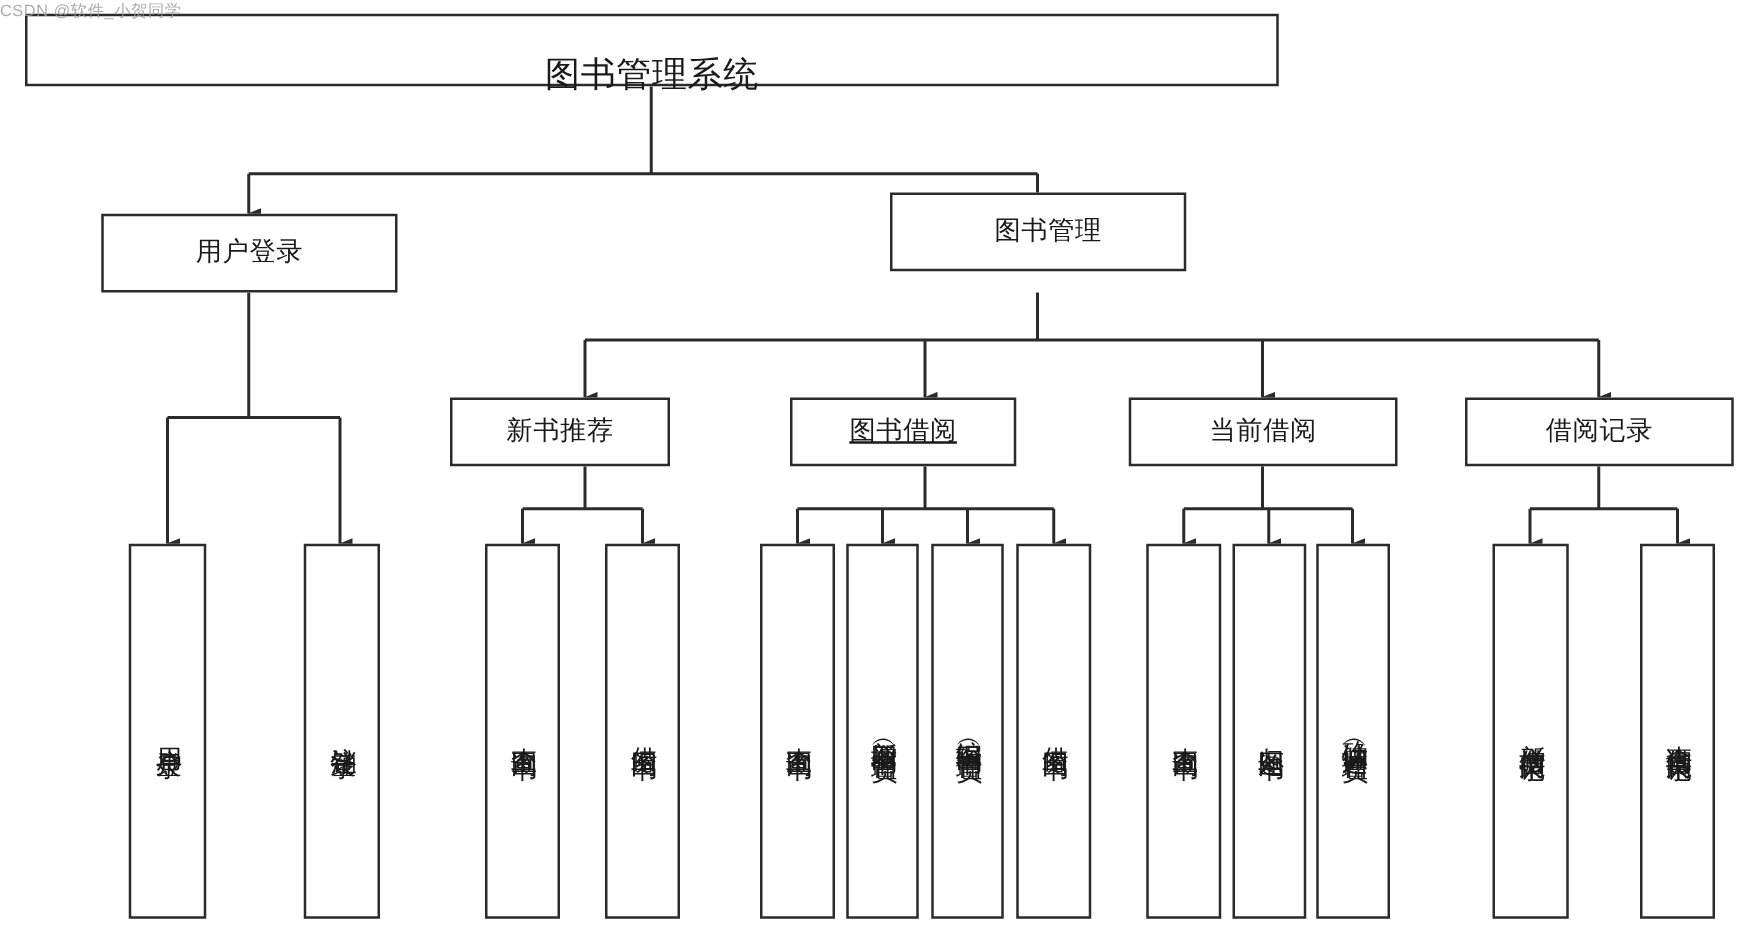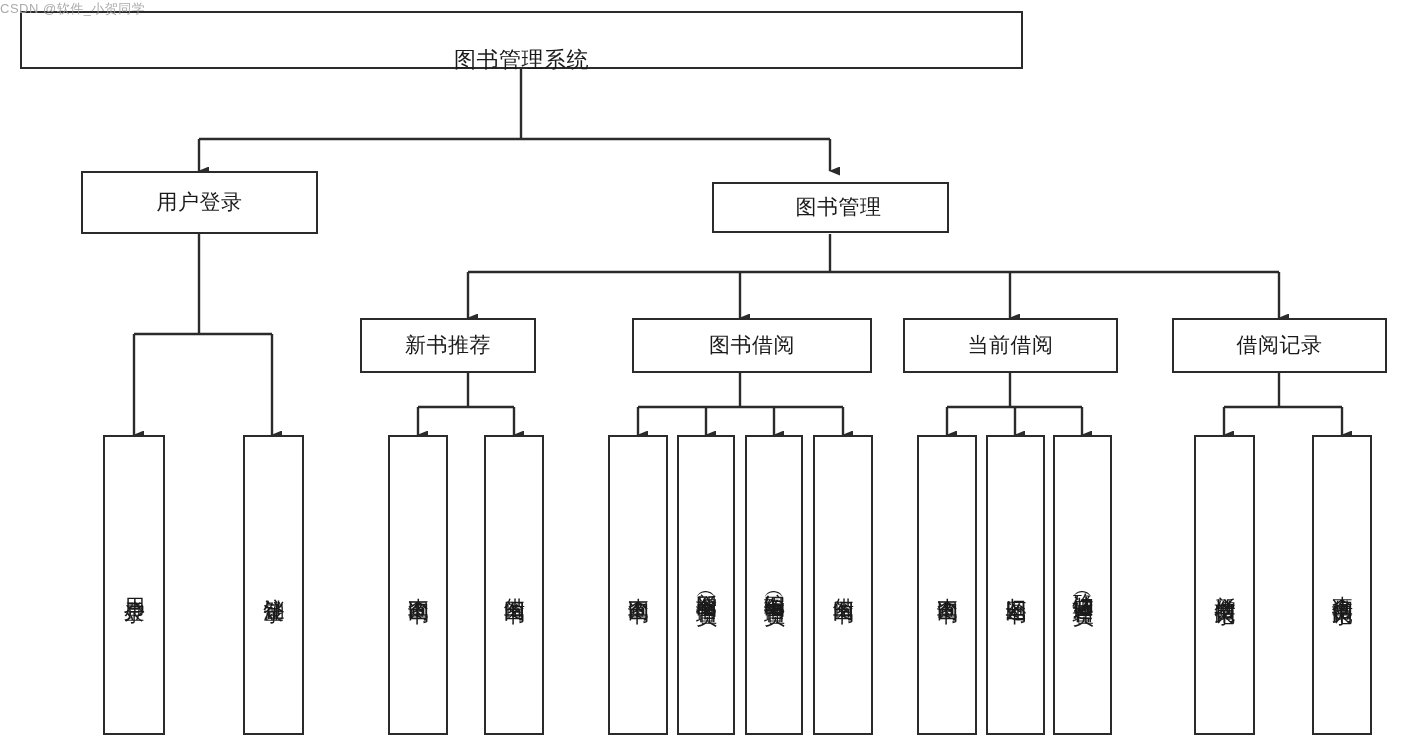--- a/index.html
+++ b/index.html
@@ -47,21 +47,21 @@
     font-size: 21px;
   }
   .node.vertical .label {
     writing-mode: vertical-rl;
     text-orientation: upright;
     font-size: 21px;
     letter-spacing: 2px;
     white-space: nowrap;
   }
   .node.root .label {
-    font-size: 22px;
+    font-size: 28px;
     margin-top: 40px;
   }
   .watermark {
     position: absolute;
     color: #9d9d9d;
     font-size: 13px;
     white-space: nowrap;
     opacity: 0.85;
     letter-spacing: 0.5px;
   }
@@ -114,27 +114,27 @@
       </g>
   </svg>
 
   <div id="node-layer">
       <div class="node horizontal root" style="left: 20px; top: 11px; width: 1003px; height: 58px;">
         <span class="label">图书管理系统</span>
       </div>
       <div class="node horizontal" style="left: 81px; top: 171px; width: 237px; height: 63px;">
         <span class="label">用户登录</span>
       </div>
-      <div class="node horizontal" style="left: 712px; top: 182px; width: 237px; height: 51px; padding-left: 16px;">
+      <div class="node horizontal" style="left: 712px; top: 154px; width: 237px; height: 63px; padding-left: 16px;">
         <span class="label">图书管理</span>
       </div>
       <div class="node horizontal" style="left: 360px; top: 318px; width: 176px; height: 55px;">
         <span class="label">新书推荐</span>
       </div>
-      <div class="node horizontal" style="left: 632px; top: 318px; width: 240px; height: 55px;">
+      <div class="node horizontal" style="left: 632px; top: 318px; width: 181px; height: 55px; text-decoration: underline;">
         <span class="label">图书借阅</span>
       </div>
       <div class="node horizontal" style="left: 903px; top: 318px; width: 215px; height: 55px; justify-content: center;">
         <span class="label">当前借阅</span>
       </div>
       <div class="node horizontal" style="left: 1172px; top: 318px; width: 215px; height: 55px;">
         <span class="label">借阅记录</span>
       </div>
       <div class="node vertical" style="left: 103px; top: 435px; width: 62px; height: 300px;">
         <span class="label">用户登录</span>

